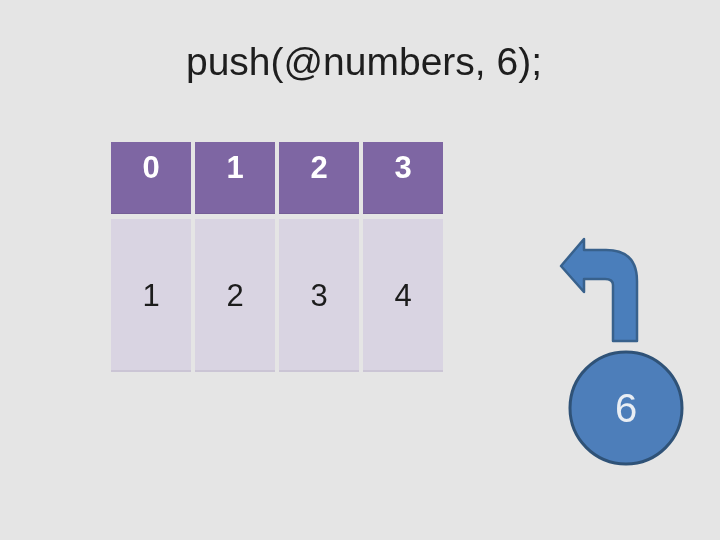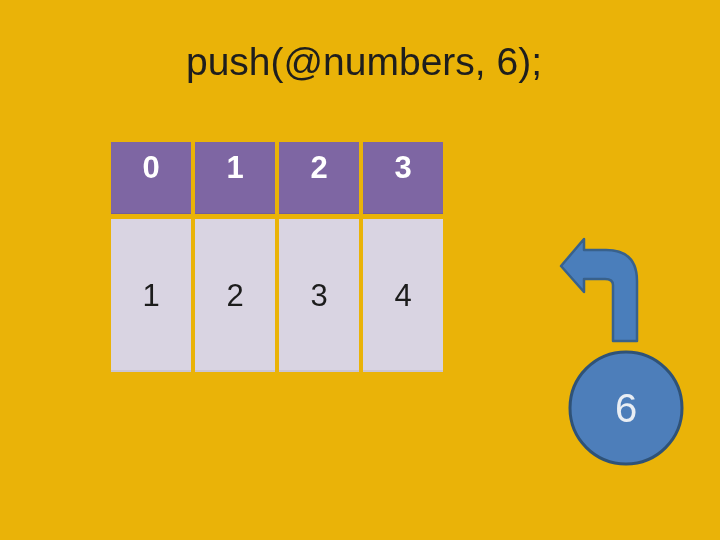--- a/index.html
+++ b/index.html
@@ -5,21 +5,21 @@
   html, body {
     margin: 0;
     padding: 0;
     background: #ffffff;
     font-family: "Liberation Sans", sans-serif;
   }
   .slide {
     position: relative;
     width: 720px;
     height: 540px;
-    background: #eab308;
+    background: #e5e5e5;
     overflow: hidden;
   }
   .slide-title {
     position: absolute;
     top: 40px;
     left: 4px;
     width: 720px;
     text-align: center;
     font-size: 39px;
     letter-spacing: 0px;

